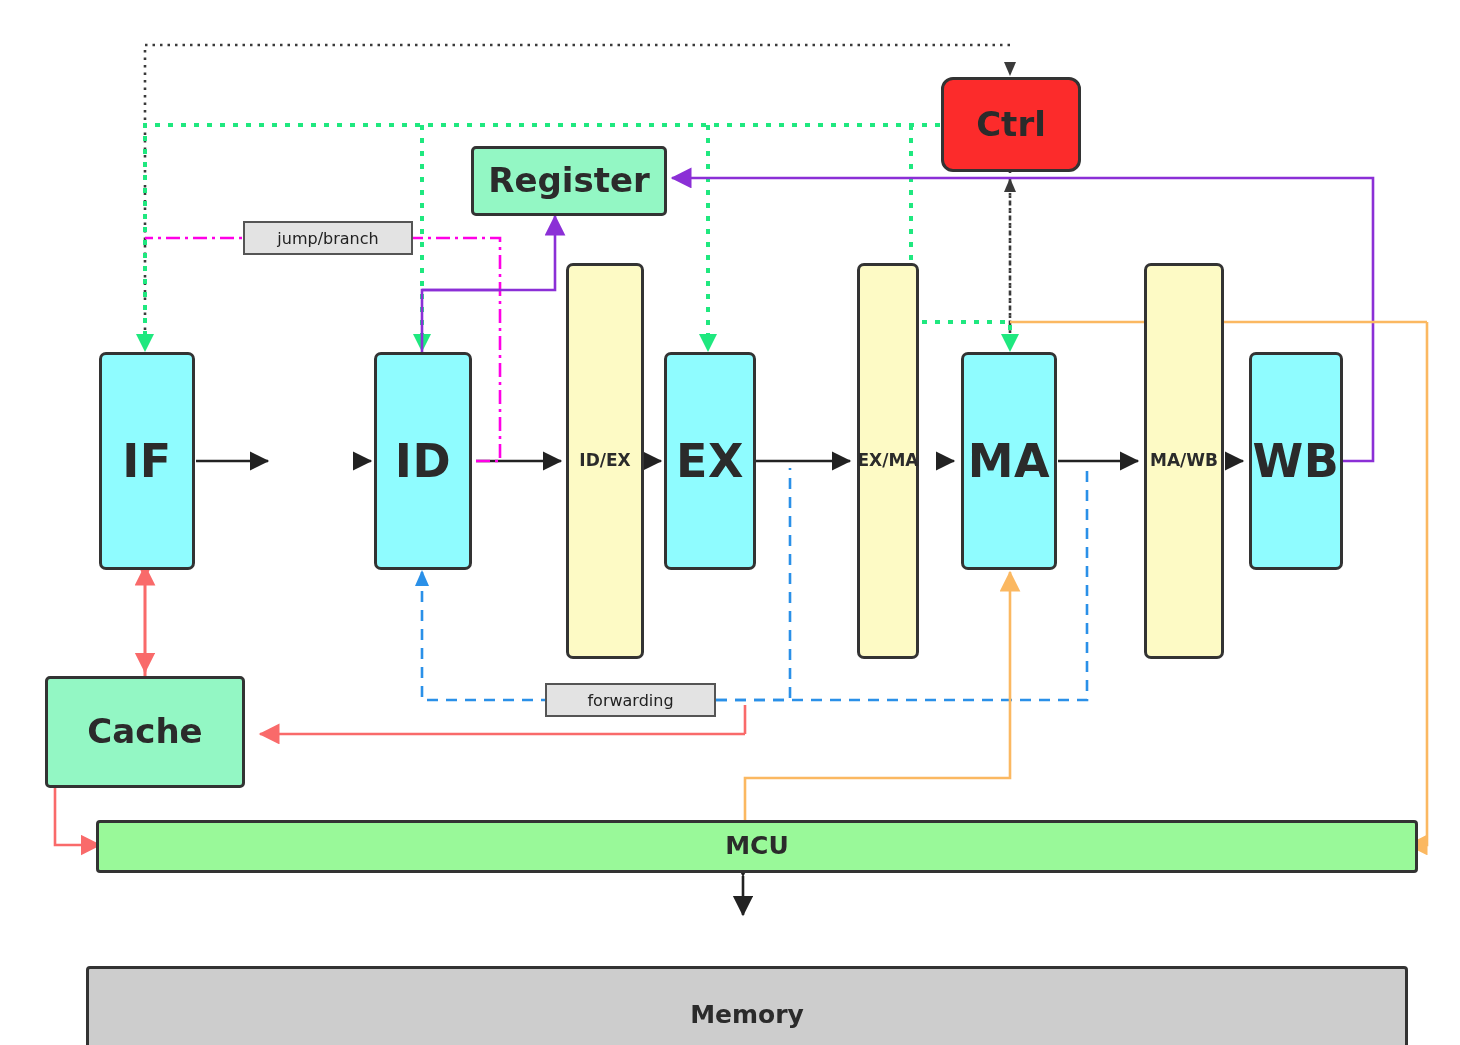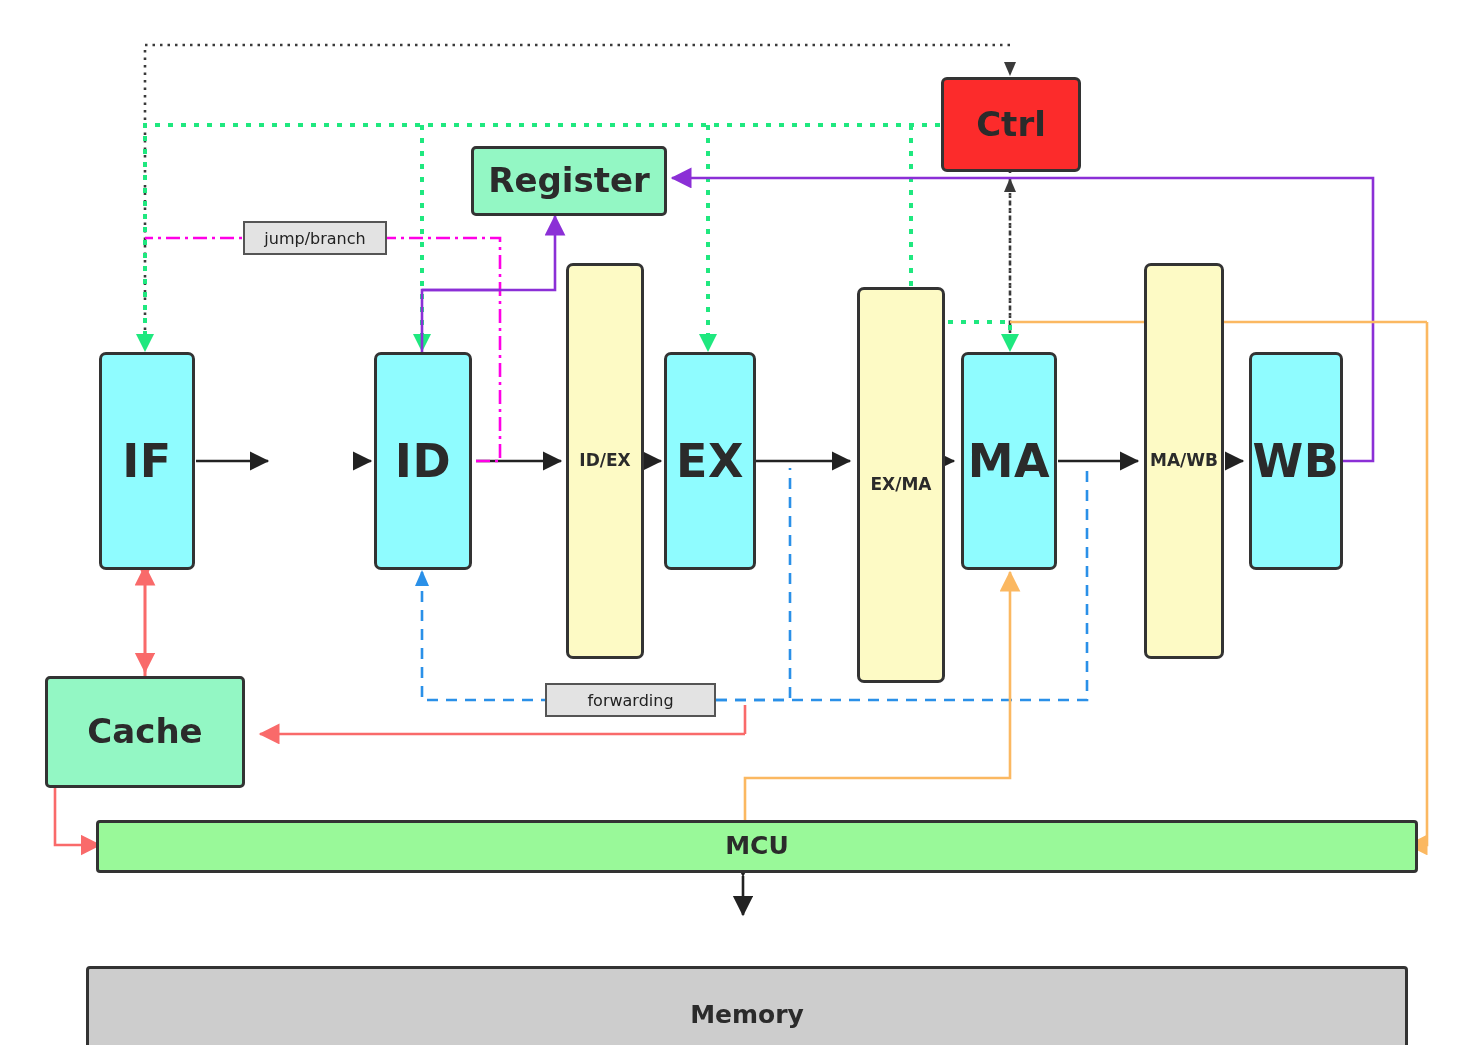--- a/index.html
+++ b/index.html
@@ -4,21 +4,21 @@
 <style>
   html,body{margin:0;padding:0;background:#ffffff;}
   #stage{position:relative;width:1460px;height:1045px;background:#fff;
          font-family:"DejaVu Sans",sans-serif;overflow:hidden;}
   .box{position:absolute;box-sizing:border-box;border:3px solid #333;
        display:flex;align-items:center;justify-content:center;
        text-align:center;font-weight:bold;color:#2b2b2b;line-height:1.05;}
   .stage-box{background:#8ffcff;border-radius:7px;font-size:46px;letter-spacing:.5px;}
   .reg-box{background:#fdfac5;border-radius:7px;font-size:17px;letter-spacing:0px;}
   .green-box{background:#93f7c4;border-radius:5px;font-size:34px;}
-  .ctrl-box{background:#fc2b2b;border-radius:6px;font-size:34px;}
+  .ctrl-box{background:#fc2b2b;border-radius:12px;font-size:34px;}
   .mcu-box{background:#99f999;border-radius:4px;font-size:25px;}
   .mem-box{background:#cdcdcd;border-radius:4px;font-size:25px;}
   .lbl{position:absolute;box-sizing:border-box;background:#e3e3e3;border:2px solid #555;
        display:flex;align-items:center;justify-content:center;
        font-family:"DejaVu Sans",sans-serif;font-size:16px;color:#222;}
   svg.wires{position:absolute;left:0;top:0;width:1460px;height:1045px;}
 </style>
 </head>
 <body>
 
@@ -125,35 +125,35 @@
 
   <div class="box stage-box" style="left:99px;top:352px;width:96px;height:218px;">IF</div>
 
 
   <div class="box stage-box" style="left:374px;top:352px;width:98px;height:218px;">ID</div>
 
   <div class="box reg-box" style="left:566px;top:263px;width:78px;height:396px;">ID/EX</div>
 
   <div class="box stage-box" style="left:664px;top:352px;width:92px;height:218px;">EX</div>
 
-  <div class="box reg-box" style="left:857px;top:263px;width:88px;height:396px;margin-top:24px;">EX/MA</div>
+  <div class="box reg-box" style="left:857px;top:263px;width:62px;height:396px;">EX/MA</div>
 
   <div class="box stage-box" style="left:961px;top:352px;width:96px;height:218px;text-align:right;">MA</div>
 
   <div class="box reg-box" style="left:1144px;top:263px;width:80px;height:396px;">MA/WB</div>
 
   <div class="box stage-box" style="left:1249px;top:352px;width:94px;height:218px;">WB</div>
 
   <div class="box green-box" style="left:471px;top:146px;width:196px;height:70px;">Register</div>
 
   <div class="box ctrl-box" style="left:941px;top:77px;width:140px;height:95px;">Ctrl</div>
 
   <div class="box green-box" style="left:45px;top:676px;width:200px;height:112px;">Cache</div>
 
   <div class="box mcu-box" style="left:96px;top:820px;width:1322px;height:53px;">MCU</div>
 
   <div class="box mem-box" style="left:86px;top:918px;width:1322px;height:98px;margin-top:48px;">Memory</div>
 
-  <div class="lbl" style="left:243px;top:221px;width:144px;height:34px;">jump/branch</div>
+  <div class="lbl" style="left:243px;top:221px;width:170px;height:34px;">jump/branch</div>
 
   <div class="lbl" style="left:545px;top:683px;width:171px;height:34px;">forwarding</div>
 
 </div>
 
 </body></html>

